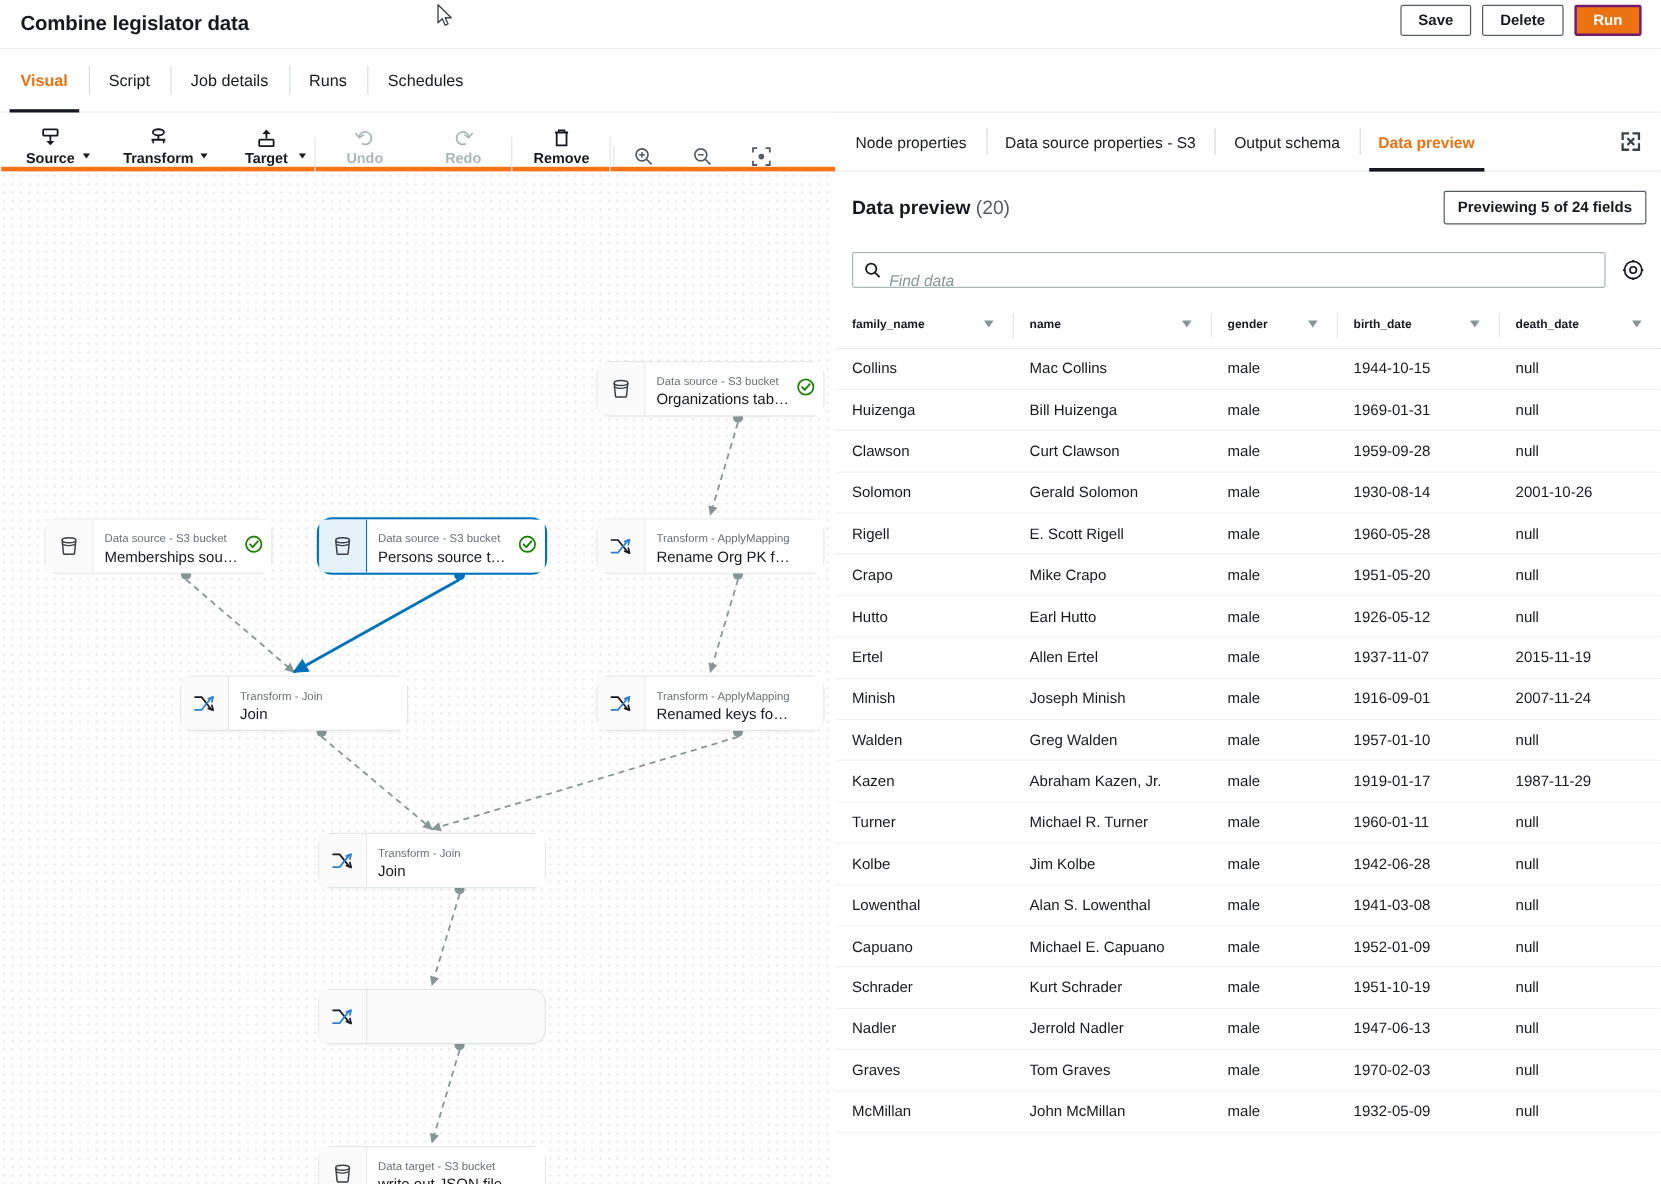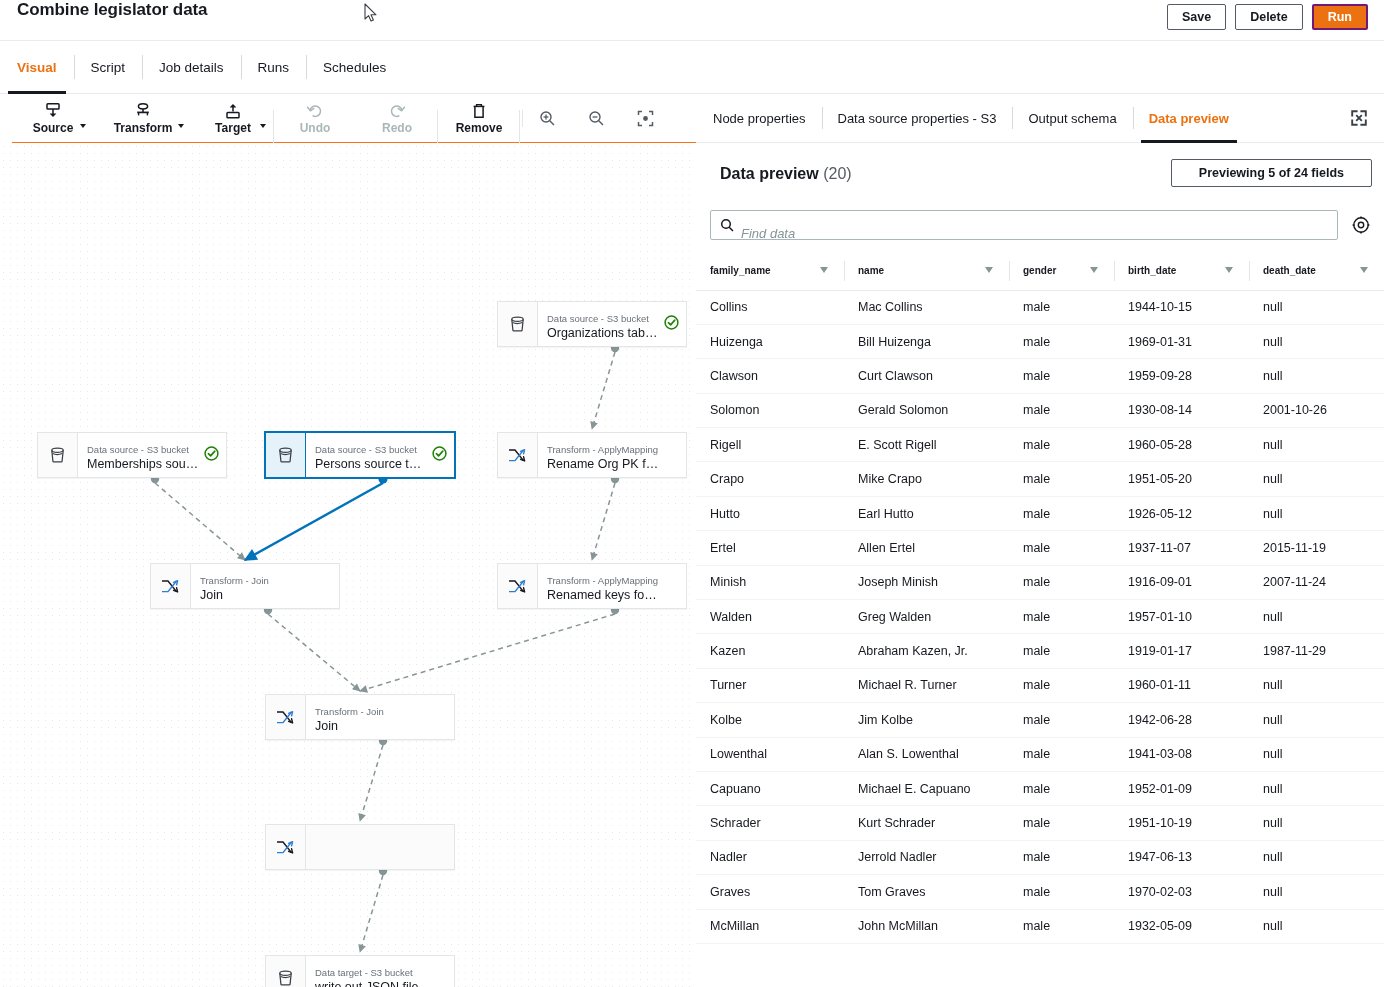--- a/index.html
+++ b/index.html
@@ -9,21 +9,21 @@
     background: #ffffff;
     color: #16191f;
     overflow: hidden;
   }
 
   
   .app-header {
     position: absolute; left: 0; top: 0; width: 1384px; height: 41px;
     background: #ffffff;
     border-bottom: 1px solid #eaeded;
-    display: flex; align-items: flex-start;
+    display: flex; align-items: center;
   }
   .job-title {
     margin-left: 17px;
     font-size: 17px; font-weight: bold; color: #16191f;
     letter-spacing: -0.1px;
   }
   .header-actions {
     position: absolute; right: 16px; top: 4px;
     display: flex; align-items: center; gap: 9px;
   }
@@ -63,24 +63,24 @@
   }
 
   
   .left-pane {
     position: absolute; left: 0; top: 94px;
     width: 695px; height: 893px;
     background: #ffffff;
     border-right: 1px solid #eaeded;
   }
   .toolbar {
-    position: absolute; left: 12px; top: 0; width: 695px; height: 49px;
+    position: absolute; left: 1px; top: 0; width: 695px; height: 49px;
     background: #ffffff;
-    border-bottom: 1px solid #f97316;
-    display: flex; align-items: center;
+    border-bottom: 4px solid #f97316;
+    display: flex; align-items: flex-end;
   }
   .tool {
     position: relative;
     width: 82px;
     display: flex; flex-direction: column;
     align-items: center; justify-content: center;
     gap: 2px; cursor: pointer;
     color: #16191f;
   }
   .tool.wide { width: 98px; }
@@ -112,21 +112,21 @@
     background-size: 7px 7px;
     overflow: hidden;
   }
   .edges { position: absolute; left: 0; top: 0; width: 695px; height: 844px; }
 
   .node {
     position: absolute;
     width: 190px; height: 46px;
     background: #fbfbfb;
     border: 1px solid #e3e6e6;
-    border-radius: 0;
+    border-radius: 12px;
     display: flex; align-items: stretch;
     cursor: pointer;
     box-shadow: 0 1px 1px rgba(0,0,0,0.04);
   }
   .node.selected {
     border: 1px solid #0073bb;
     box-shadow: 0 0 0 1px #0073bb;
   }
   .node-icon {
     width: 40px; flex: 0 0 40px;
@@ -185,27 +185,27 @@
   .expand-btn {
     position: absolute; right: 14px; top: 13px;
     width: 22px; height: 22px; cursor: pointer;
     display: flex; align-items: center; justify-content: center;
   }
 
   .preview-head {
     position: absolute; left: 0; top: 49px; width: 688px; height: 67px;
   }
   .preview-title {
-    position: absolute; left: 24px; top: 22px;
+    position: absolute; left: 14px; top: 22px;
     font-size: 16px; font-weight: bold; color: #16191f;
   }
   .preview-count { font-weight: normal; color: #545b64; }
   .fields-btn {
     position: absolute; right: 12px; top: 16px;
-    height: 28px; padding: 0 27px;
+    height: 28px; padding: 0 11px;
     display: inline-flex; align-items: center;
     font-size: 12.5px; font-weight: bold; color: #16191f;
     background: #fff; border: 1px solid #545b64; border-radius: 2px;
     cursor: pointer;
   }
 
   .search-row {
     position: absolute; left: 0; top: 116px; width: 688px; height: 42px;
   }
   .search-box {

